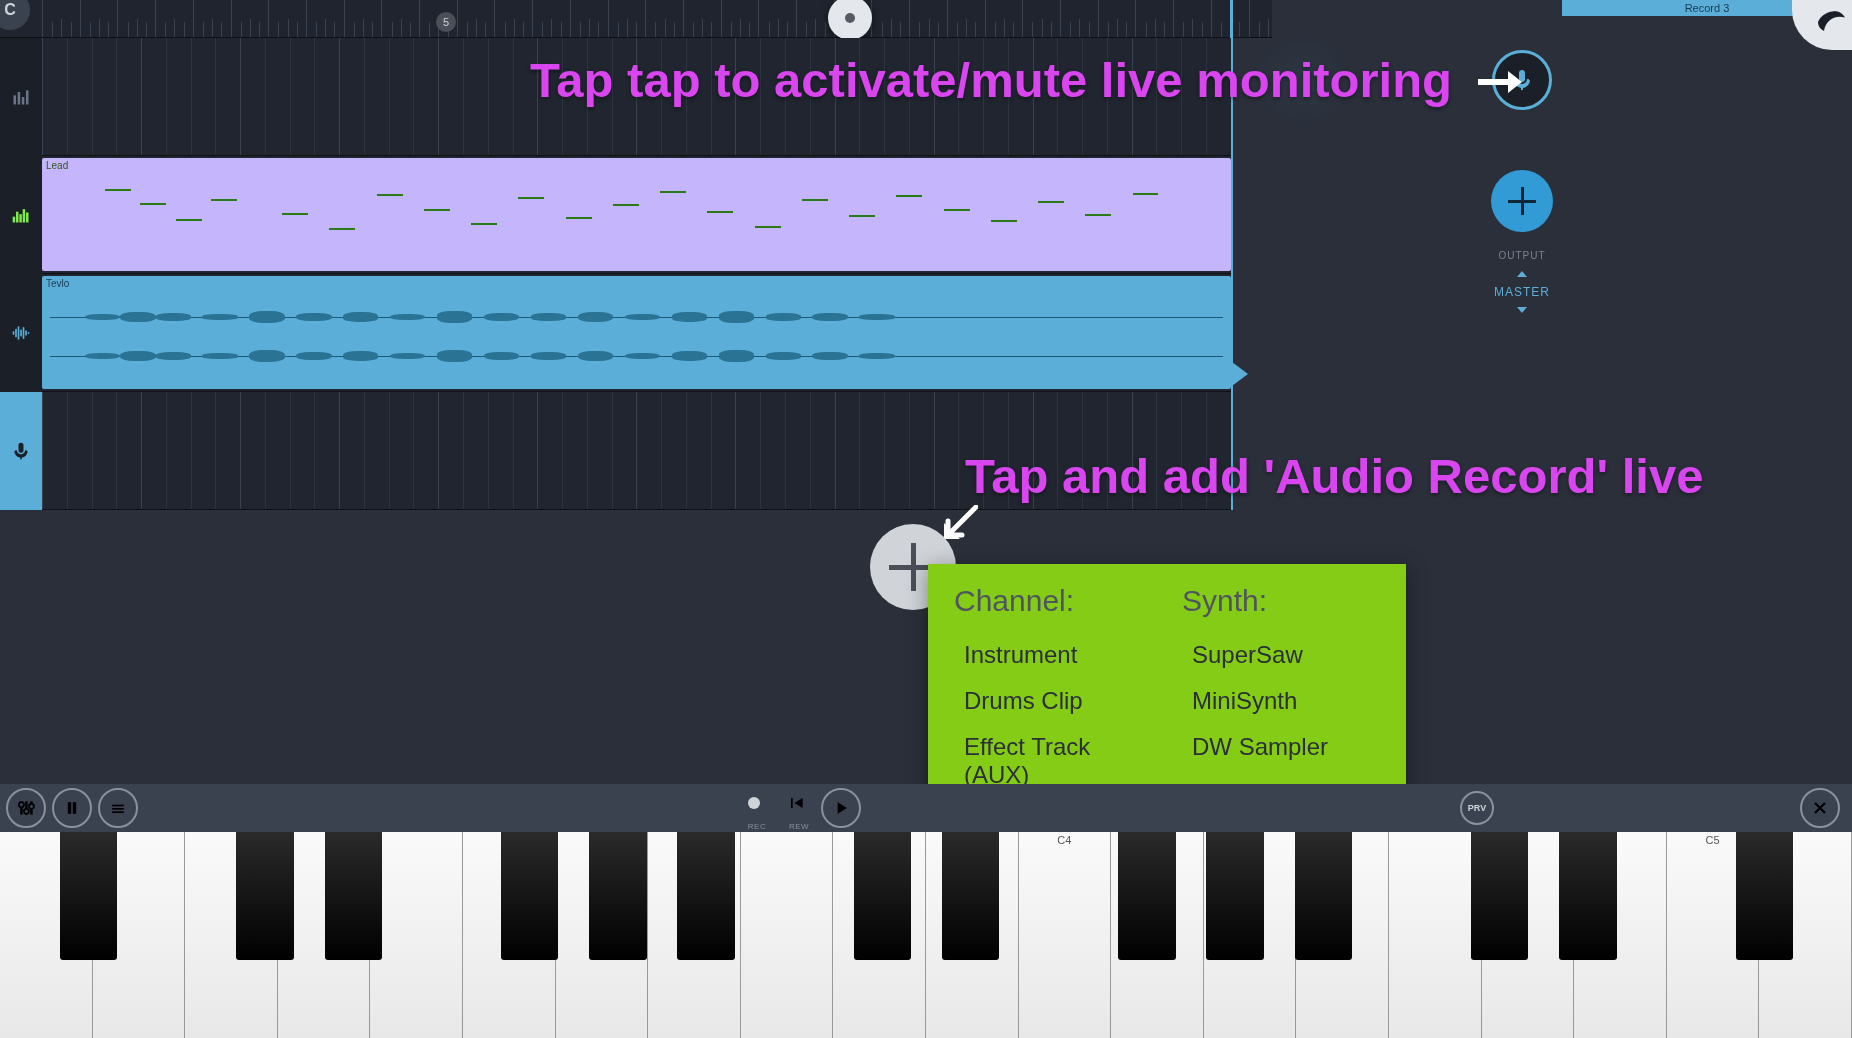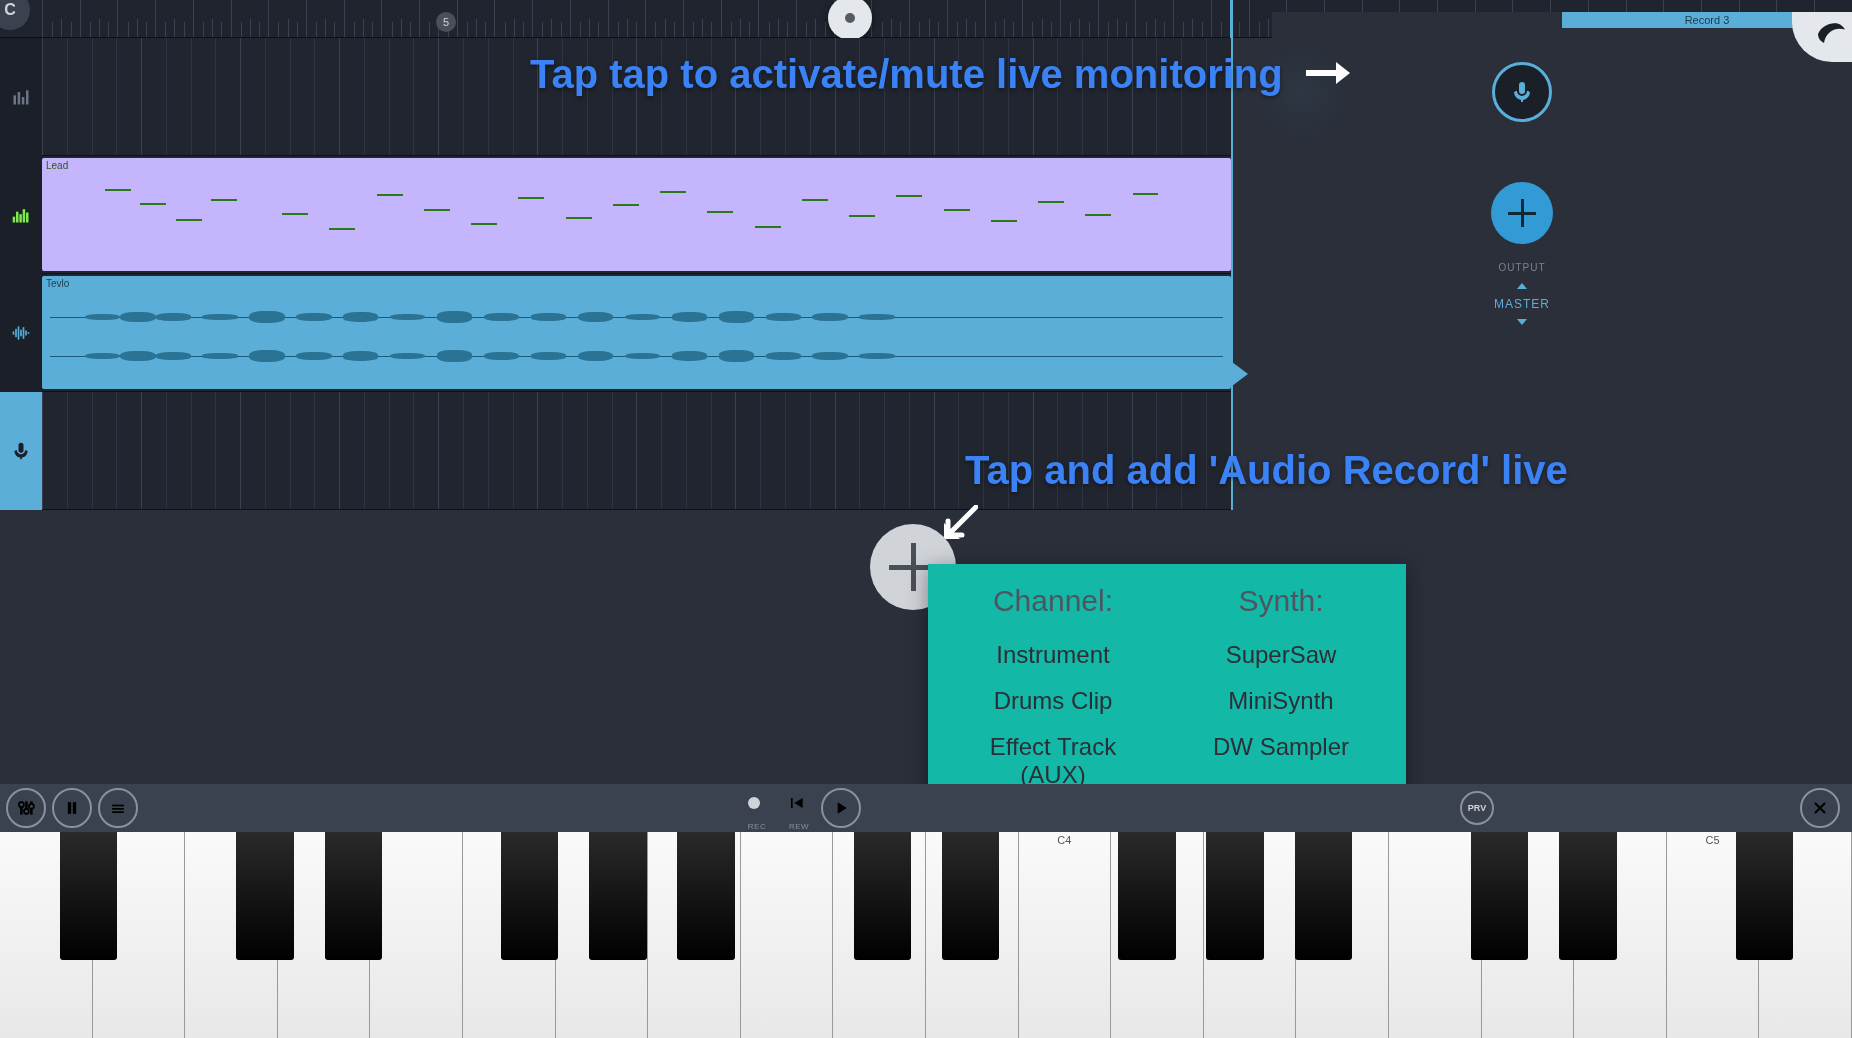--- a/index.html
+++ b/index.html
@@ -45,49 +45,49 @@
 .clip.audio .clip-label { color:#1c4055; }
 .midi-notes { position:absolute; inset:12px 4px 4px 4px; }
 .midi-note { position:absolute; height:2px; background:#2a7a18; }
 .waveform { position:absolute; inset:12px 8px 4px 8px; }
 .wave-line { position:absolute; left:0; right:0; height:1px; background:#1c5a7a; }
 .wave-line.top { top:30%; }
 .wave-line.bot { top:70%; }
 .wave-blob { position:absolute; background:#2a7395; border-radius:40%; }
 
 
-.mixer-panel { position:absolute; right:0; top:12px; width:580px; height:510px; background:#2a2f3a; }
+.mixer-panel { position:absolute; right:0; top:0; width:580px; height:510px; background:#2a2f3a; }
 .record-clip-header { position:absolute; top:0; left:290px; right:0; height:16px; background:#5aaed8; color:#1a3a4a; font-size:11px; text-align:center; line-height:16px; font-weight:500;}
 .mic-button { position:absolute; top:50px; right:300px; width:60px; height:60px; border-radius:50%; border:3px solid #5aaed8; background:#1a1f28; display:flex; align-items:center; justify-content:center; }
 .mic-button svg { width:24px; height:24px; fill:#5aaed8; }
 .mic-pulse { position:absolute; inset:-20px; border-radius:50%; background:radial-gradient(circle, rgba(90,174,216,0.06) 0%, transparent 70%); }
 .add-fx { position:absolute; top:170px; right:299px; width:62px; height:62px; border-radius:50%; background:#329bd6; display:flex; align-items:center; justify-content:center; }
 .add-fx::before, .add-fx::after { content:''; position:absolute; background:#0e2838; }
 .add-fx::before { width:28px; height:3px; }
 .add-fx::after { width:3px; height:28px; }
 .output-section { position:absolute; top:250px; right:290px; width:80px; text-align:center; }
 .output-label { font-size:10px; color:#7a8190; letter-spacing:1px; margin-bottom:6px; }
 .chevron { width:100%; height:14px; display:flex; align-items:center; justify-content:center; }
 .chevron svg { width:14px; height:10px; fill:#5aaed8; }
 .master-label { font-size:12px; color:#5aaed8; margin:4px 0; letter-spacing:1px; }
 .bird-logo { position:absolute; top:0; right:0; width:60px; height:50px; background:#e4e7eb; border-bottom-left-radius:40px; display:flex; align-items:flex-start; justify-content:flex-end; padding:4px 4px 0 0; }
 .bird-logo svg { width:36px; height:36px; }
 
 
-.instruction { position:absolute; color:#3b82f6; font-size:40px; font-weight:600; white-space:nowrap; text-shadow:0 2px 4px rgba(0,0,0,.4); }
+.instruction { position:absolute; color:#d946ef; font-size:49px; font-weight:600; white-space:nowrap; text-shadow:0 2px 4px rgba(0,0,0,.4); }
 .arrow-right { display:inline-block; margin-left:12px; }
 .arrow-svg { width:44px; height:30px; }
 
 
 .add-track-btn { position:absolute; top:524px; left:870px; width:86px; height:86px; border-radius:50%; background:#d0d3d8; display:flex; align-items:center; justify-content:center; }
 .add-track-btn::before, .add-track-btn::after { content:''; position:absolute; background:#4a4f58; }
 .add-track-btn::before { width:48px; height:5px; }
 .add-track-btn::after { width:5px; height:48px; }
 
-.track-menu { position:absolute; top:564px; left:928px; width:478px; background:#14b8a6; padding:20px 26px 26px 26px; box-shadow:0 4px 20px rgba(0,0,0,.4);text-align:center; }
+.track-menu { position:absolute; top:564px; left:928px; width:478px; background:#84cc16; padding:20px 26px 26px 26px; box-shadow:0 4px 20px rgba(0,0,0,.4); }
 .track-menu-cols { display:flex; gap:30px; }
 .menu-col { flex:1; }
 .menu-heading { font-size:30px; color:#4f5560; margin-bottom:14px; font-weight:400; }
 .menu-item { font-size:24px; color:#2b2f37; padding:9px 10px; cursor:pointer; border-radius:3px; }
 .menu-item.highlighted { border:2px solid #5aaed8; padding:7px 8px; }
 
 
 .diag-arrow { position:absolute; top:505px; left:942px; width:36px; height:36px; }
 .diag-arrow svg { width:100%; height:100%; }
 

